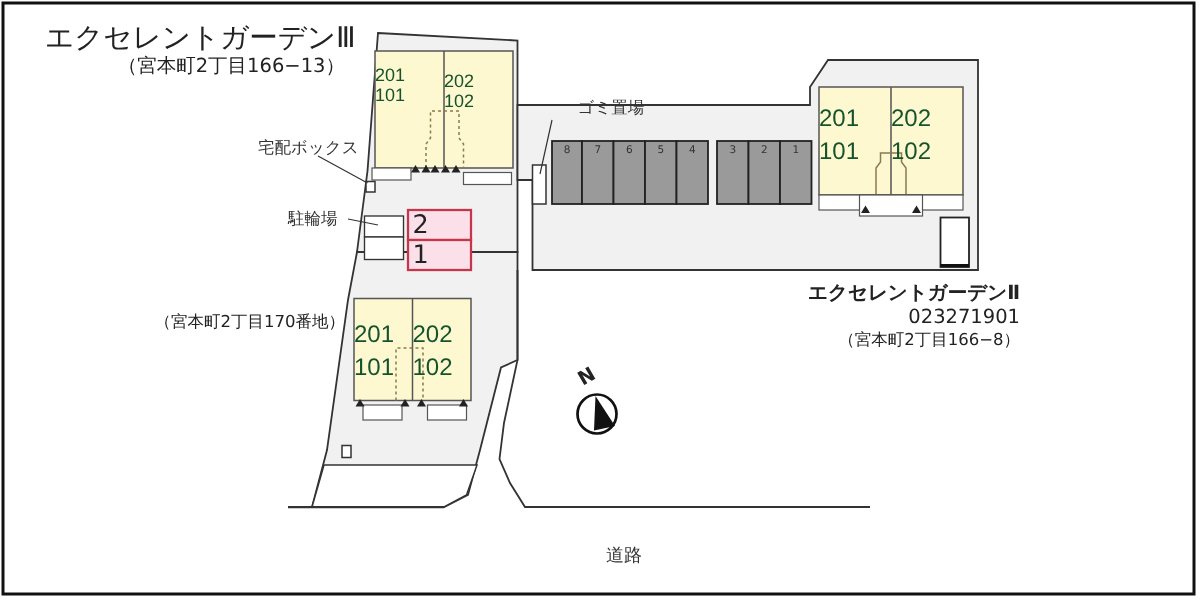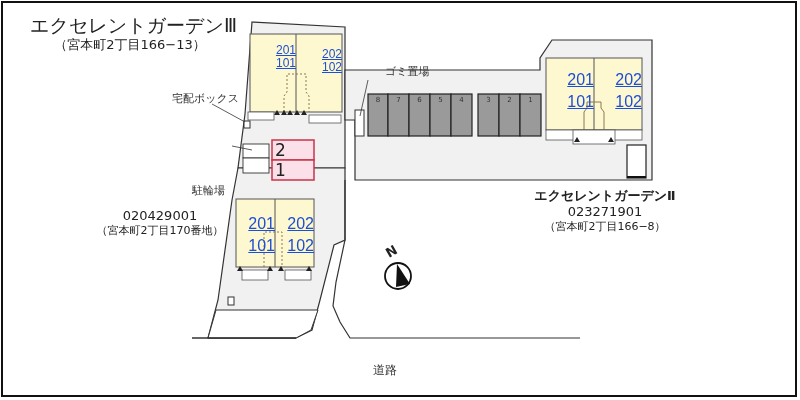--- a/index.html
+++ b/index.html
@@ -1,24 +1,24 @@
 <!DOCTYPE html>
 <html><head>
 <meta charset="utf-8">
 <style>
   html,body{margin:0;padding:0;background:#fff;}
   body{width:800px;height:400px;position:relative;overflow:hidden;font-family:"DejaVu Sans","Liberation Sans",sans-serif;color:#222;}
   .frame{position:absolute;left:1px;top:1px;width:796px;height:396px;border:2px solid #111;box-sizing:border-box;}
   svg.map{position:absolute;left:0;top:0;}
   .lbl{position:absolute;white-space:nowrap;}
-  .title{text-align:center;}
+  .title{text-align:right;}
   .t-big{font-size:19px;line-height:23px;}
   .t-mid{font-size:13px;line-height:16px;}
   .t-sm{font-size:11px;line-height:13px;}
-  .unit{position:absolute;font-family:"Liberation Sans",sans-serif;color:#1d4ed8;text-align:right;text-decoration:underline;}
+  .unit{position:absolute;font-family:"Liberation Sans",sans-serif;color:#14532d;text-align:left;}
   .callout{font-size:11px;color:#333;}
 </style>
 </head>
 <body>
 
 <div class="frame"></div>
 
 <svg class="map" width="800" height="400" viewBox="0 0 800 400">
 
   <polygon points="252,22 345,27 345,168 238,168 245,114" fill="#f1f1f1" stroke="#333" stroke-width="1.2"></polygon>
@@ -94,21 +94,20 @@
   <circle cx="398" cy="276" r="13" fill="#fff" stroke="#111" stroke-width="1.8"></circle>
   <polygon points="397,264 410,284 396,287" fill="#111"></polygon>
 </svg>
 
 <div class="lbl title" style="left:30px;top:14px;width:200px;">
   <div class="t-big">エクセレントガーデンⅢ</div>
   <div class="t-mid">（宮本町2丁目166−13）</div>
 </div>
 
 <div class="lbl title" style="left:90px;top:208px;width:140px;">
-  <div class="t-mid">020429001</div>
   <div class="t-sm">（宮本町2丁目170番地）</div>
 </div>
 
 <div class="lbl title" style="left:530px;top:188px;width:150px;">
   <div class="t-mid" style="font-weight:bold;">エクセレントガーデンⅡ</div>
   <div class="t-mid">023271901</div>
   <div class="t-sm">（宮本町2丁目166−8）</div>
 </div>
 
 <div class="unit" style="left:250px;top:44px;width:46px;font-size:12px;line-height:13px;">
@@ -132,23 +131,23 @@
 <div class="unit" style="left:546px;top:69px;width:48px;font-size:16px;line-height:22px;">
   <div>201</div>
   <div>101</div>
 </div>
 <div class="unit" style="left:594px;top:69px;width:48px;font-size:16px;line-height:22px;">
   <div>202</div>
   <div>102</div>
 </div>
 
 <div class="lbl callout" style="left:172px;top:91px;">宅配ボックス</div>
-<div class="lbl callout" style="left:192px;top:138px;margin-top:45px;">駐輪場</div>
+<div class="lbl callout" style="left:192px;top:138px;">駐輪場</div>
 <div class="lbl callout" style="left:356px;top:64px;margin-left:29px;">ゴミ置場</div>
-<div class="lbl callout" style="left:373px;top:362px;font-size:12px;font-family:Liberation Mono, monospace;">道路</div>
+<div class="lbl callout" style="left:404px;top:362px;font-size:12px;font-family:Liberation Mono, monospace;">道路</div>
 <div class="lbl" style="left:386px;top:244px;font-size:13px;font-weight:bold;transform:rotate(-30deg);">N</div>
 
 <div class="lbl" style="left:275px;top:140px;font-size:17px;line-height:20px;">2</div>
 <div class="lbl" style="left:275px;top:160px;font-size:17px;line-height:20px;">1</div>
 
 <div class="lbl" style="left:368px;top:96px;font-size:7px;color:#333;display:flex;">
   <span style="width:20px;text-align:center;">8</span>
   <span style="width:21px;text-align:center;">7</span>
   <span style="width:21px;text-align:center;">6</span>
   <span style="width:21px;text-align:center;">5</span>

